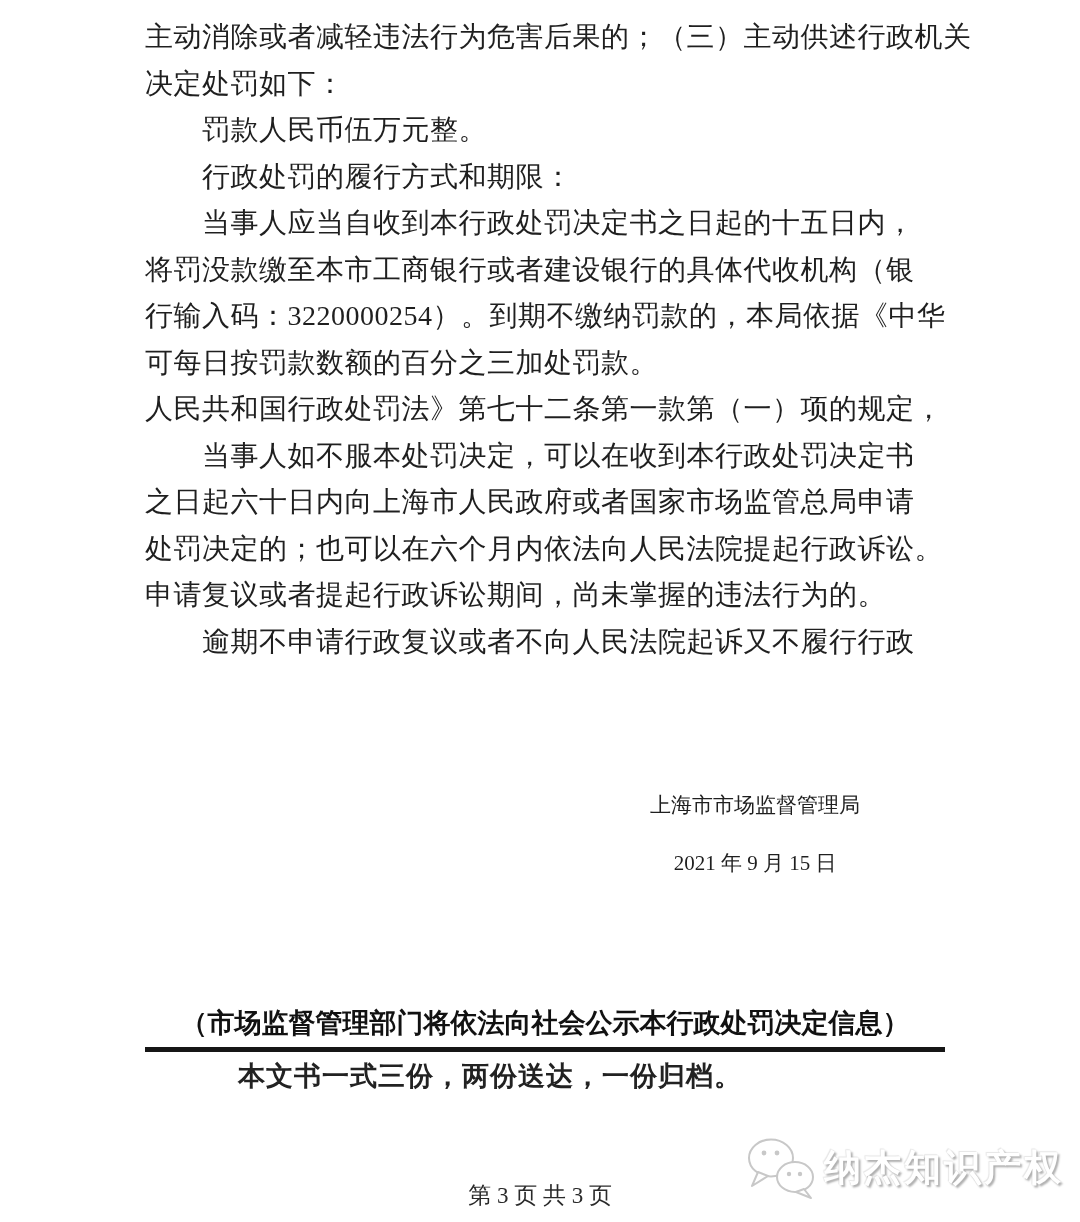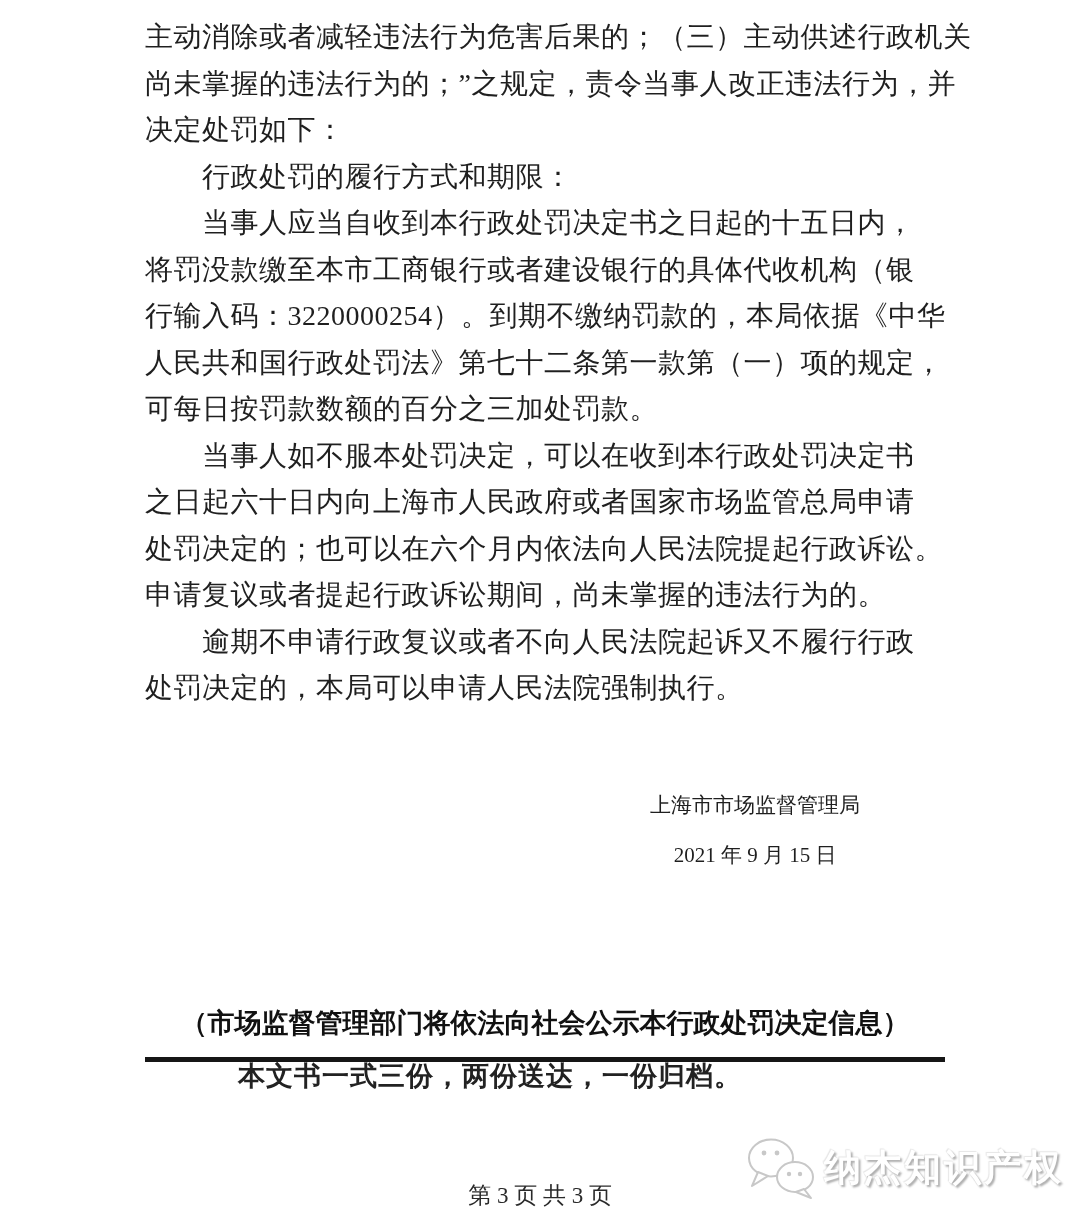--- a/index.html
+++ b/index.html
@@ -32,37 +32,37 @@
   
   .signature-block {
     position: absolute;
     top: 782px;
     left: 545px;
     width: 420px;
     text-align: center;
     font-size: 21px;
   }
   .signature-agency { line-height: 46px; white-space: nowrap; }
-  .signature-date { line-height: 46px; margin-top: 4px; white-space: nowrap; }
+  .signature-date { line-height: 46px; margin-top: 12px; white-space: nowrap; }
 
   
   .public-notice {
     position: absolute;
     top: 1006px;
     left: 145px;
     width: 800px;
     text-align: center;
     font-family: "Liberation Sans", "DejaVu Sans", sans-serif;
     font-weight: bold;
     font-size: 27px;
     line-height: 34px;
     white-space: nowrap;
     color: #111111;
     border-bottom: 5px solid #161616;
-    padding-bottom: 17px;
+    padding-bottom: 7px;
   }
 
   
   .copies-note {
     position: absolute;
     top: 1058px;
     left: 0;
     width: 980px;
     text-align: center;
     font-size: 27px;
@@ -100,34 +100,33 @@
     text-shadow: 2px 2px 2px #b0b0b0, -1px -1px 1px #e6e6e6, 0 0 1px #cccccc;
     white-space: nowrap;
   }
   .watermark-icon svg { display: block; }
 </style>
 </head>
 <body>
 
 <div class="doc-lines">
   <div class="doc-line">主动消除或者减轻违法行为危害后果的；（三）主动供述行政机关</div>
-  <div class="doc-line">尚未掌握的违法行为的；”之规定，责令当事人改正违法行为，并</div>
   <div class="doc-line">决定处罚如下：</div>
+  <div class="doc-line indent">罚款人民币伍万元整。</div>
   <div class="doc-line indent">行政处罚的履行方式和期限：</div>
   <div class="doc-line indent">当事人应当自收到本行政处罚决定书之日起的十五日内，</div>
   <div class="doc-line">将罚没款缴至本市工商银行或者建设银行的具体代收机构（银</div>
   <div class="doc-line">行输入码：3220000254）。到期不缴纳罚款的，本局依据《中华</div>
+  <div class="doc-line">可每日按罚款数额的百分之三加处罚款。</div>
   <div class="doc-line">人民共和国行政处罚法》第七十二条第一款第（一）项的规定，</div>
-  <div class="doc-line">可每日按罚款数额的百分之三加处罚款。</div>
   <div class="doc-line indent">当事人如不服本处罚决定，可以在收到本行政处罚决定书</div>
   <div class="doc-line">之日起六十日内向上海市人民政府或者国家市场监管总局申请</div>
   <div class="doc-line">处罚决定的；也可以在六个月内依法向人民法院提起行政诉讼。</div>
   <div class="doc-line">申请复议或者提起行政诉讼期间，尚未掌握的违法行为的。</div>
   <div class="doc-line indent">逾期不申请行政复议或者不向人民法院起诉又不履行行政</div>
-  <div class="doc-line">处罚决定的，本局可以申请人民法院强制执行。</div>
 </div>
 
 <div class="signature-block">
   <div class="signature-agency">上海市市场监督管理局</div>
   <div class="signature-date">2021 年 9 月 15 日</div>
 </div>
 
 <div class="public-notice">（市场监督管理部门将依法向社会公示本行政处罚决定信息）</div>
 
 <div class="copies-note">本文书一式三份，两份送达，一份归档。</div>

